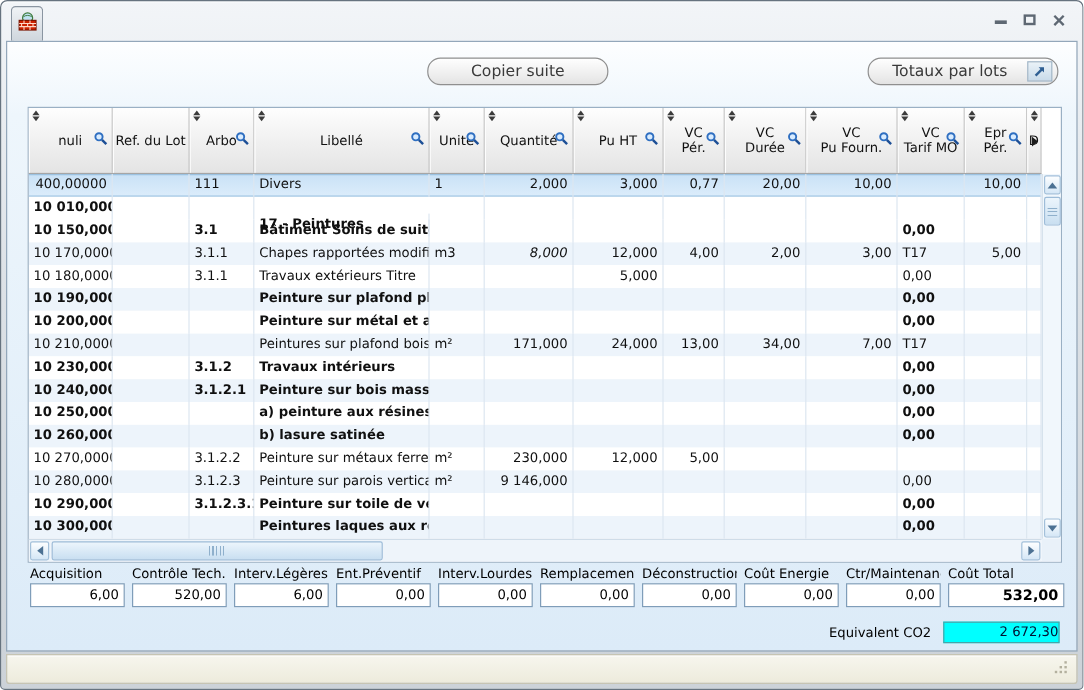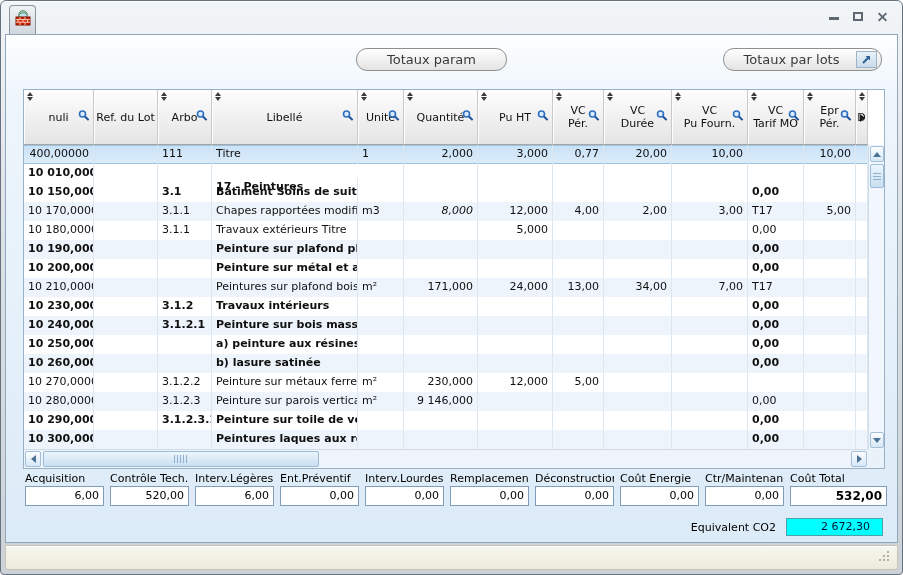--- a/index.html
+++ b/index.html
@@ -125,21 +125,21 @@
   .tinput{
     margin-top:1px; height:20px; line-height:18px; border:1px solid #7f9db9; background:#ffffff;
     font-size:11px; text-align:right; padding-right:4px; color:#000;
   }
   .tinput.bold{ font-weight:bold; font-size:12px; }
 
   .co2row{ position:absolute; right:14px; top:483px; display:flex; align-items:center; gap:10px; }
   .co2label{ font-size:11px; color:#000; }
   .co2box{
     width:97px; height:18px; line-height:16px; background:#00ffff;
-    border:1px solid #4aa3a8; font-size:11px; text-align:right; padding-right:12px; color:#013;
+    border:1px solid #4aa3a8; font-size:11px; text-align:right; padding-right:0; color:#013;
   }
 
   
   .statusbar{
     position:absolute; left:4px; right:4px; bottom:4px; height:25px;
     border:1px solid #c6c4b3; border-radius:0 0 3px 3px;
     background:linear-gradient(#f7f6ee,#edebdc);
     box-shadow:inset 0 1px 0 #ffffff;
   }
   .grip{ position:absolute; right:6px; bottom:6px; width:12px; height:12px; }
@@ -171,21 +171,21 @@
         </div>
       <div class="wc">
         <span class="xbar a"></span>
         <span class="xbar b"></span>
       </div>
     </div>
   </div>
 
   <div class="content">
 
-    <button class="btn" id="btn-copier">Totaux param</button>
+    <button class="btn" id="btn-copier">Copier suite</button>
 
     <button class="btn" id="btn-totaux">
       <span>Totaux par lots</span>
       <span class="btn-ic">
         <svg width="12" height="11" viewBox="0 0 12 11">
           <path d="M2 9 L8 3" stroke="#2f5f93" stroke-width="2" fill="none"></path>
           <path d="M9 2 L4.5 2 L9 6.5 Z" fill="#2f5f93"></path>
         </svg>
       </span>
     </button>
@@ -242,21 +242,21 @@
                 <circle cx="4.5" cy="4.5" r="3" fill="#d9ecff" stroke="#2f6fc1" stroke-width="1.6"></circle>
                 <line x1="7" y1="7" x2="10.6" y2="10.6" stroke="#1d4f96" stroke-width="2"></line>
               </svg></span></div>
           <div class="hcell" style="width: 12px;"><div class="sort-icon"><div class="tri-up"></div><div class="tri-down"></div></div><span class="hlabel">D</span><span class="more-cols"></span></div>
         </div>
       <div class="tbody" id="tbody">
           <div class="trow selected">
             <div class="cell ar" style="width: 70px;">400,00000</div>
             <div class="cell al" style="width: 64px;"></div>
             <div class="cell al" style="width: 54px;">111</div>
-            <div class="cell al" style="width: 146px;">Titre</div>
+            <div class="cell al" style="width: 146px;">Divers</div>
             <div class="cell al" style="width: 46px;">1</div>
             <div class="cell ar" style="width: 74px;">2,000</div>
             <div class="cell ar" style="width: 75px;">3,000</div>
             <div class="cell ar" style="width: 51px;">0,77</div>
             <div class="cell ar" style="width: 68px;">20,00</div>
             <div class="cell ar" style="width: 76px;">10,00</div>
             <div class="cell al" style="width: 56px;"></div>
             <div class="cell ar" style="width: 52px;">10,00</div>
             <div class="cell al" style="width: 12px;"></div>
           </div>

